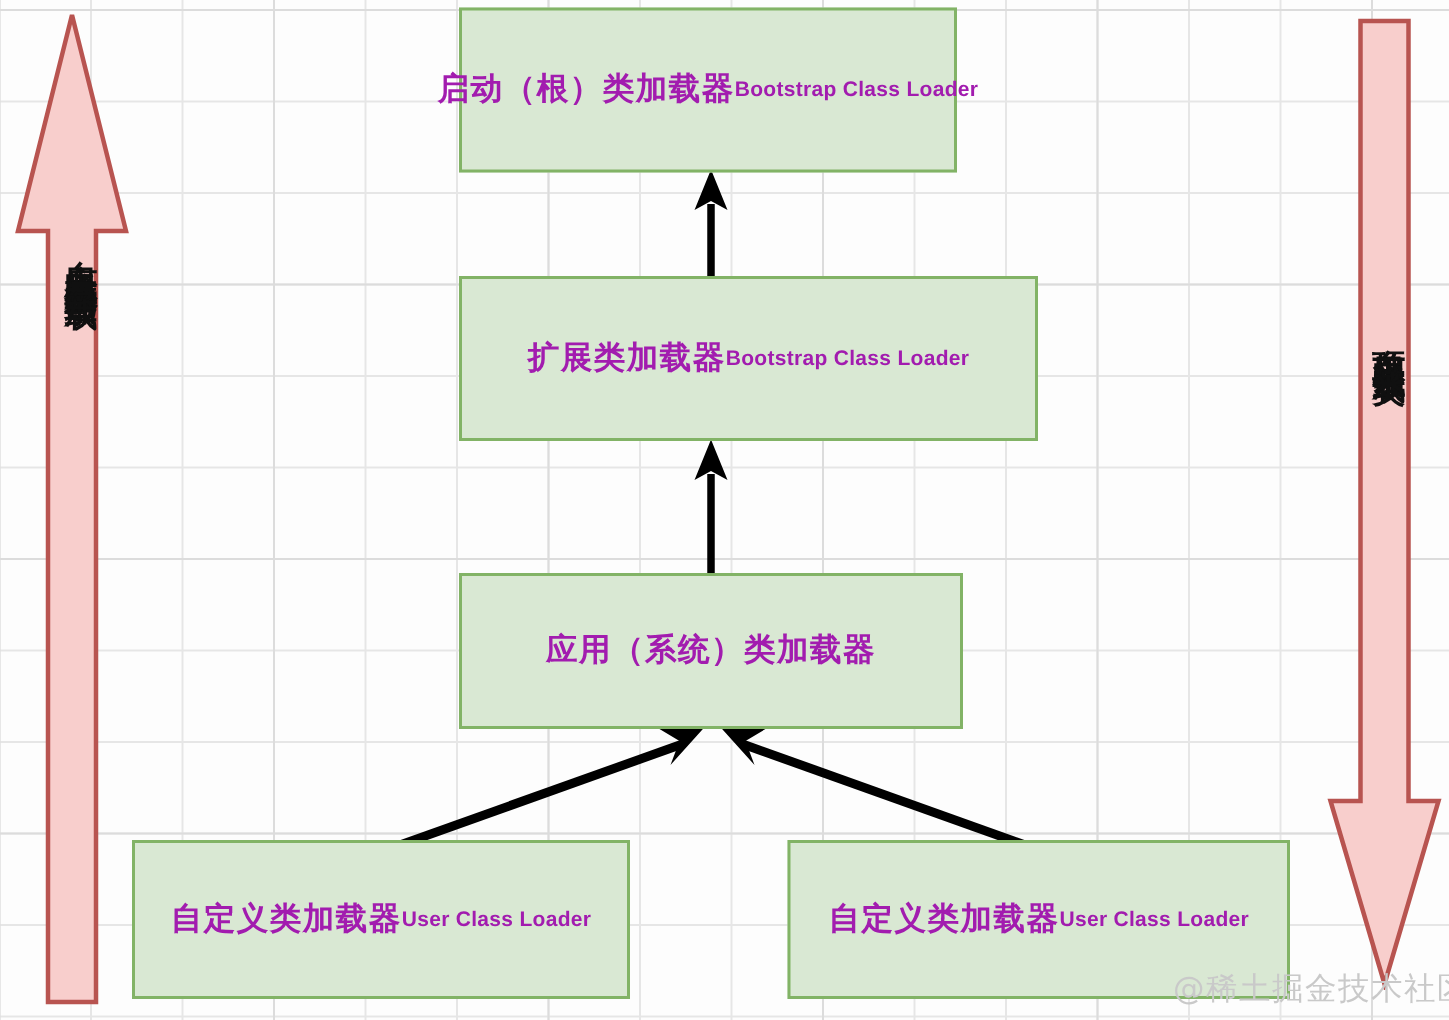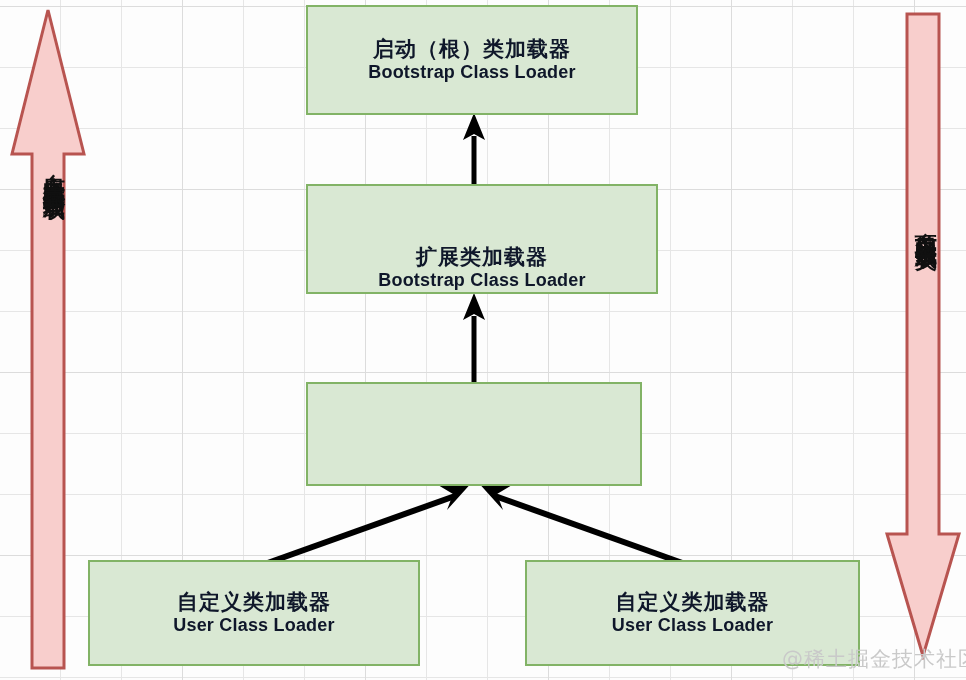--- a/index.html
+++ b/index.html
@@ -31,42 +31,42 @@
     pointer-events: none;
   }
 
   
   .node {
     position: absolute;
     box-sizing: border-box;
     background: #d9e8d3;
     border: 2px solid #82b366;
     display: flex;
-    flex-direction: column;
+    flex-direction: row;
     align-items: center;
     justify-content: center;
-    color: #0f172a;
+    color: #a21caf;
     text-align: center;
     line-height: 1.22;
   }
   .node .cn {
     font-size: 21px;
     font-weight: 700;
     letter-spacing: 1px;
     white-space: nowrap;
   }
   .node .en {
-    font-size: 18px;
+    font-size: 14px;
     font-weight: 700;
     letter-spacing: 0.2px;
     white-space: nowrap;
   }
 
   #node-bootstrap   { left: 306px; top: 5px;   width: 332px; height: 110px; }
-  #node-extension   { left: 306px; top: 184px; width: 352px; height: 110px; justify-content: flex-end; }
+  #node-extension   { left: 306px; top: 184px; width: 386px; height: 110px; }
   #node-application { left: 306px; top: 382px; width: 336px; height: 104px; }
   #node-user-left   { left: 88px;  top: 560px; width: 332px; height: 106px; }
   #node-user-right  { left: 525px; top: 560px; width: 335px; height: 106px; }
 
   
   .connector {
     position: absolute;
     pointer-events: none;
   }
 
@@ -132,20 +132,21 @@
     <div class="cn">启动（根）类加载器</div>
     <div class="en">Bootstrap Class Loader</div>
   </div>
 
   <div class="node" id="node-extension">
     <div class="cn">扩展类加载器</div>
     <div class="en">Bootstrap Class Loader</div>
   </div>
 
   <div class="node" id="node-application">
+    <div class="cn">应用（系统）类加载器</div>
   </div>
 
   <div class="node" id="node-user-left">
     <div class="cn">自定义类加载器</div>
     <div class="en">User Class Loader</div>
   </div>
 
   <div class="node" id="node-user-right">
     <div class="cn">自定义类加载器</div>
     <div class="en">User Class Loader</div>

